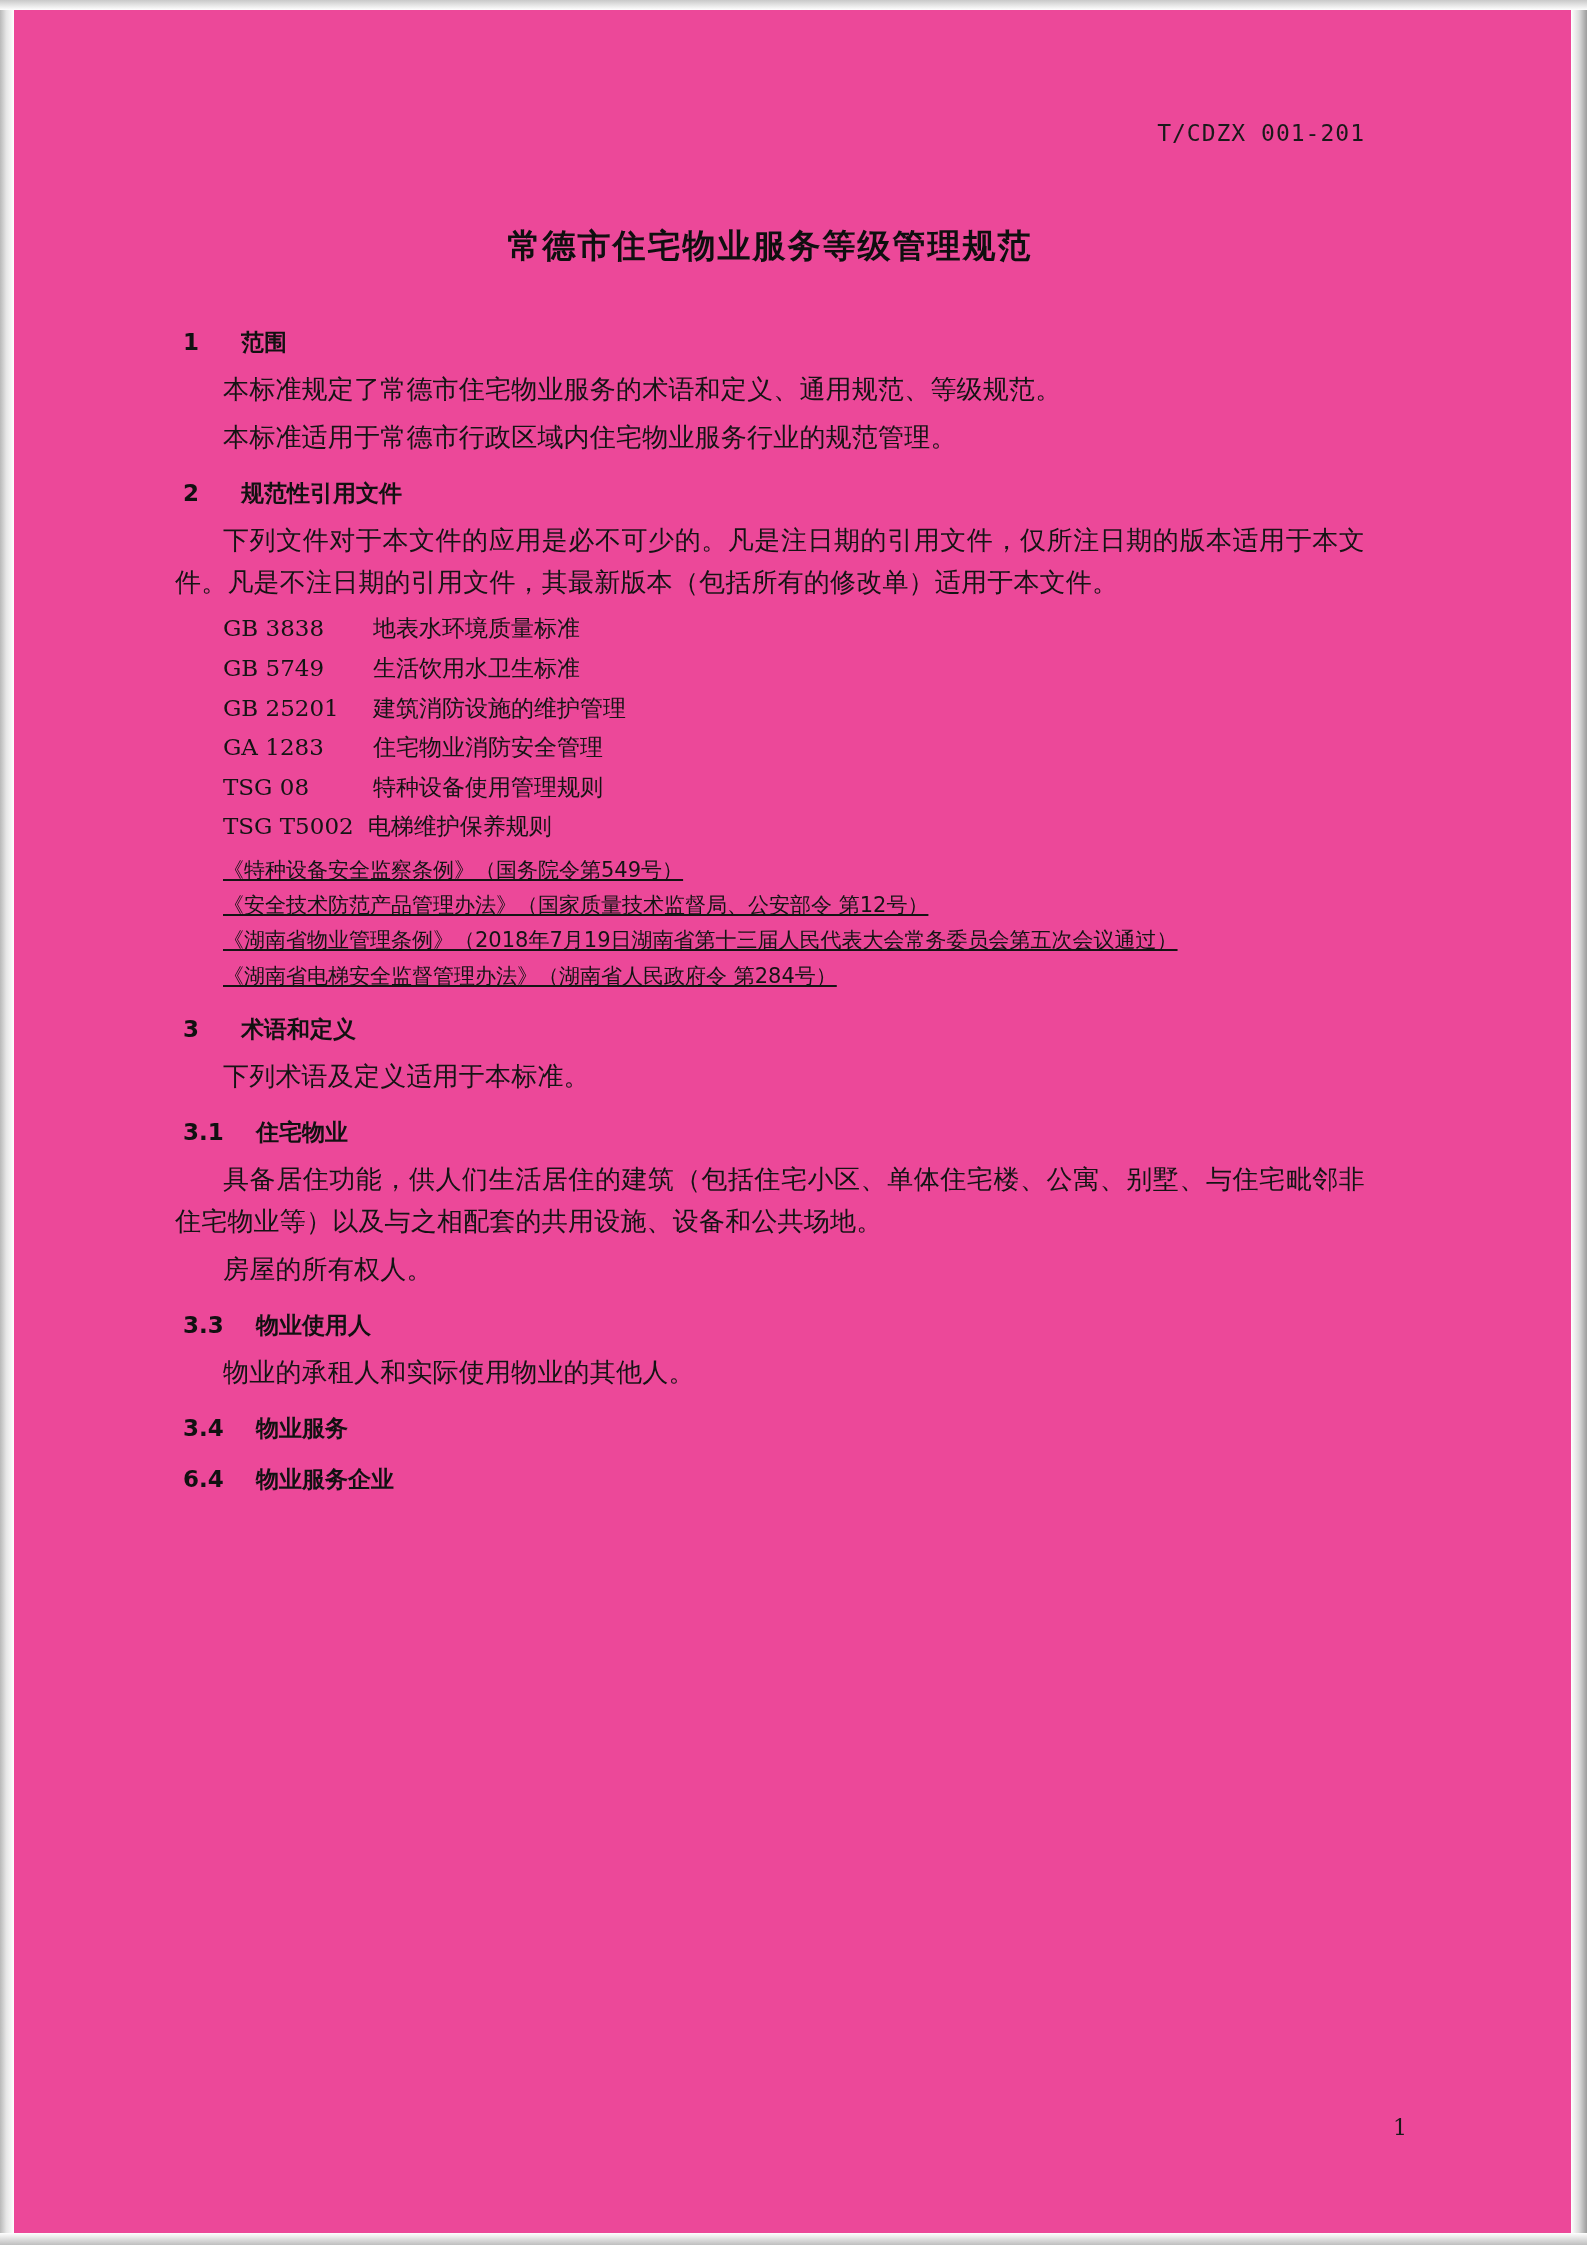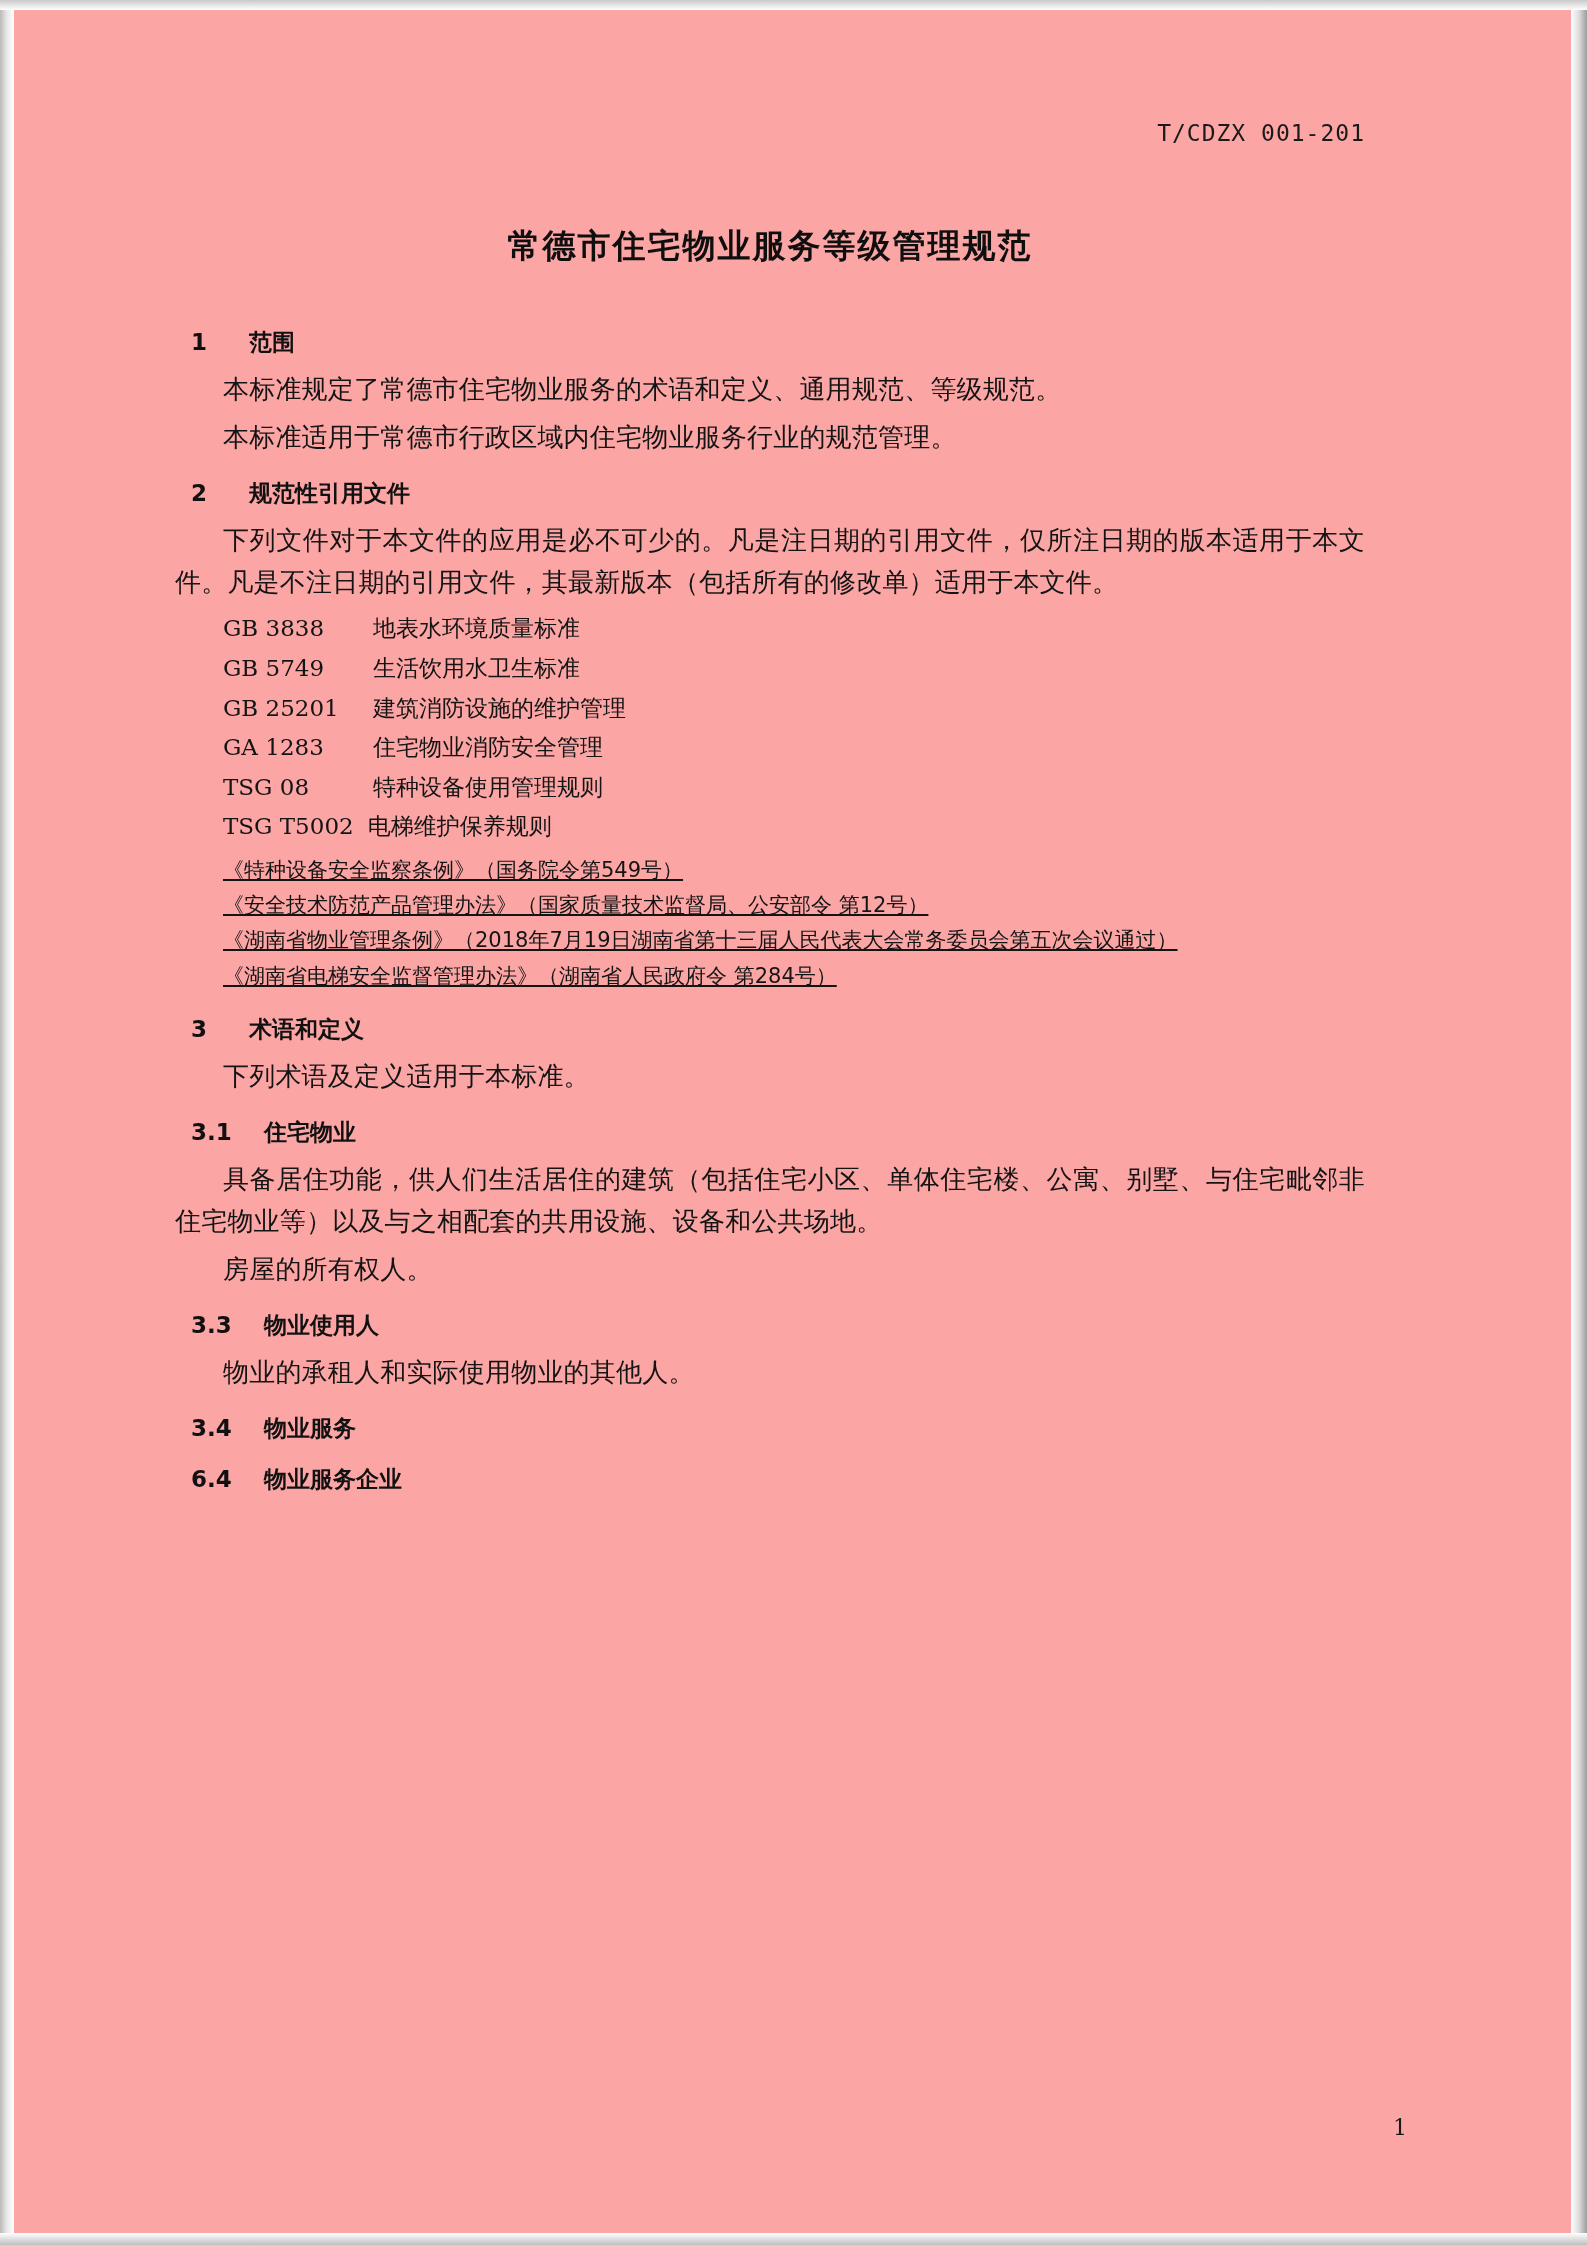--- a/index.html
+++ b/index.html
@@ -5,21 +5,21 @@
   html, body {
     margin: 0;
     padding: 0;
     background: #7d7d7d;
   }
   .page {
     position: relative;
     width: 1587px;
     height: 2245px;
     margin: 0 auto;
-    background: #fca5a5;
+    background: #ec4899;
     box-sizing: border-box;
     overflow: hidden;
     font-family: "DejaVu Sans", "Liberation Sans", sans-serif;
     color: #111111;
   }
   
   .scan-edge-left {
     position: absolute;
     left: 0; top: 0; bottom: 0;
     width: 14px;
@@ -65,21 +65,21 @@
     font-size: 33px;
     font-weight: bold;
     letter-spacing: 2px;
     color: #0f0f0f;
     margin-bottom: 58px;
   }
 
   .clause-head {
     font-size: 23px;
     font-weight: bold;
-    margin: 20px 0 10px 16px;
+    margin: 20px 0 10px 8px;
     color: #111;
   }
   .clause-head .num {
     display: inline-block;
     min-width: 40px;
   }
   .clause-head .num.wide {
     min-width: 55px;
   }
   .clause-head .ttl {

